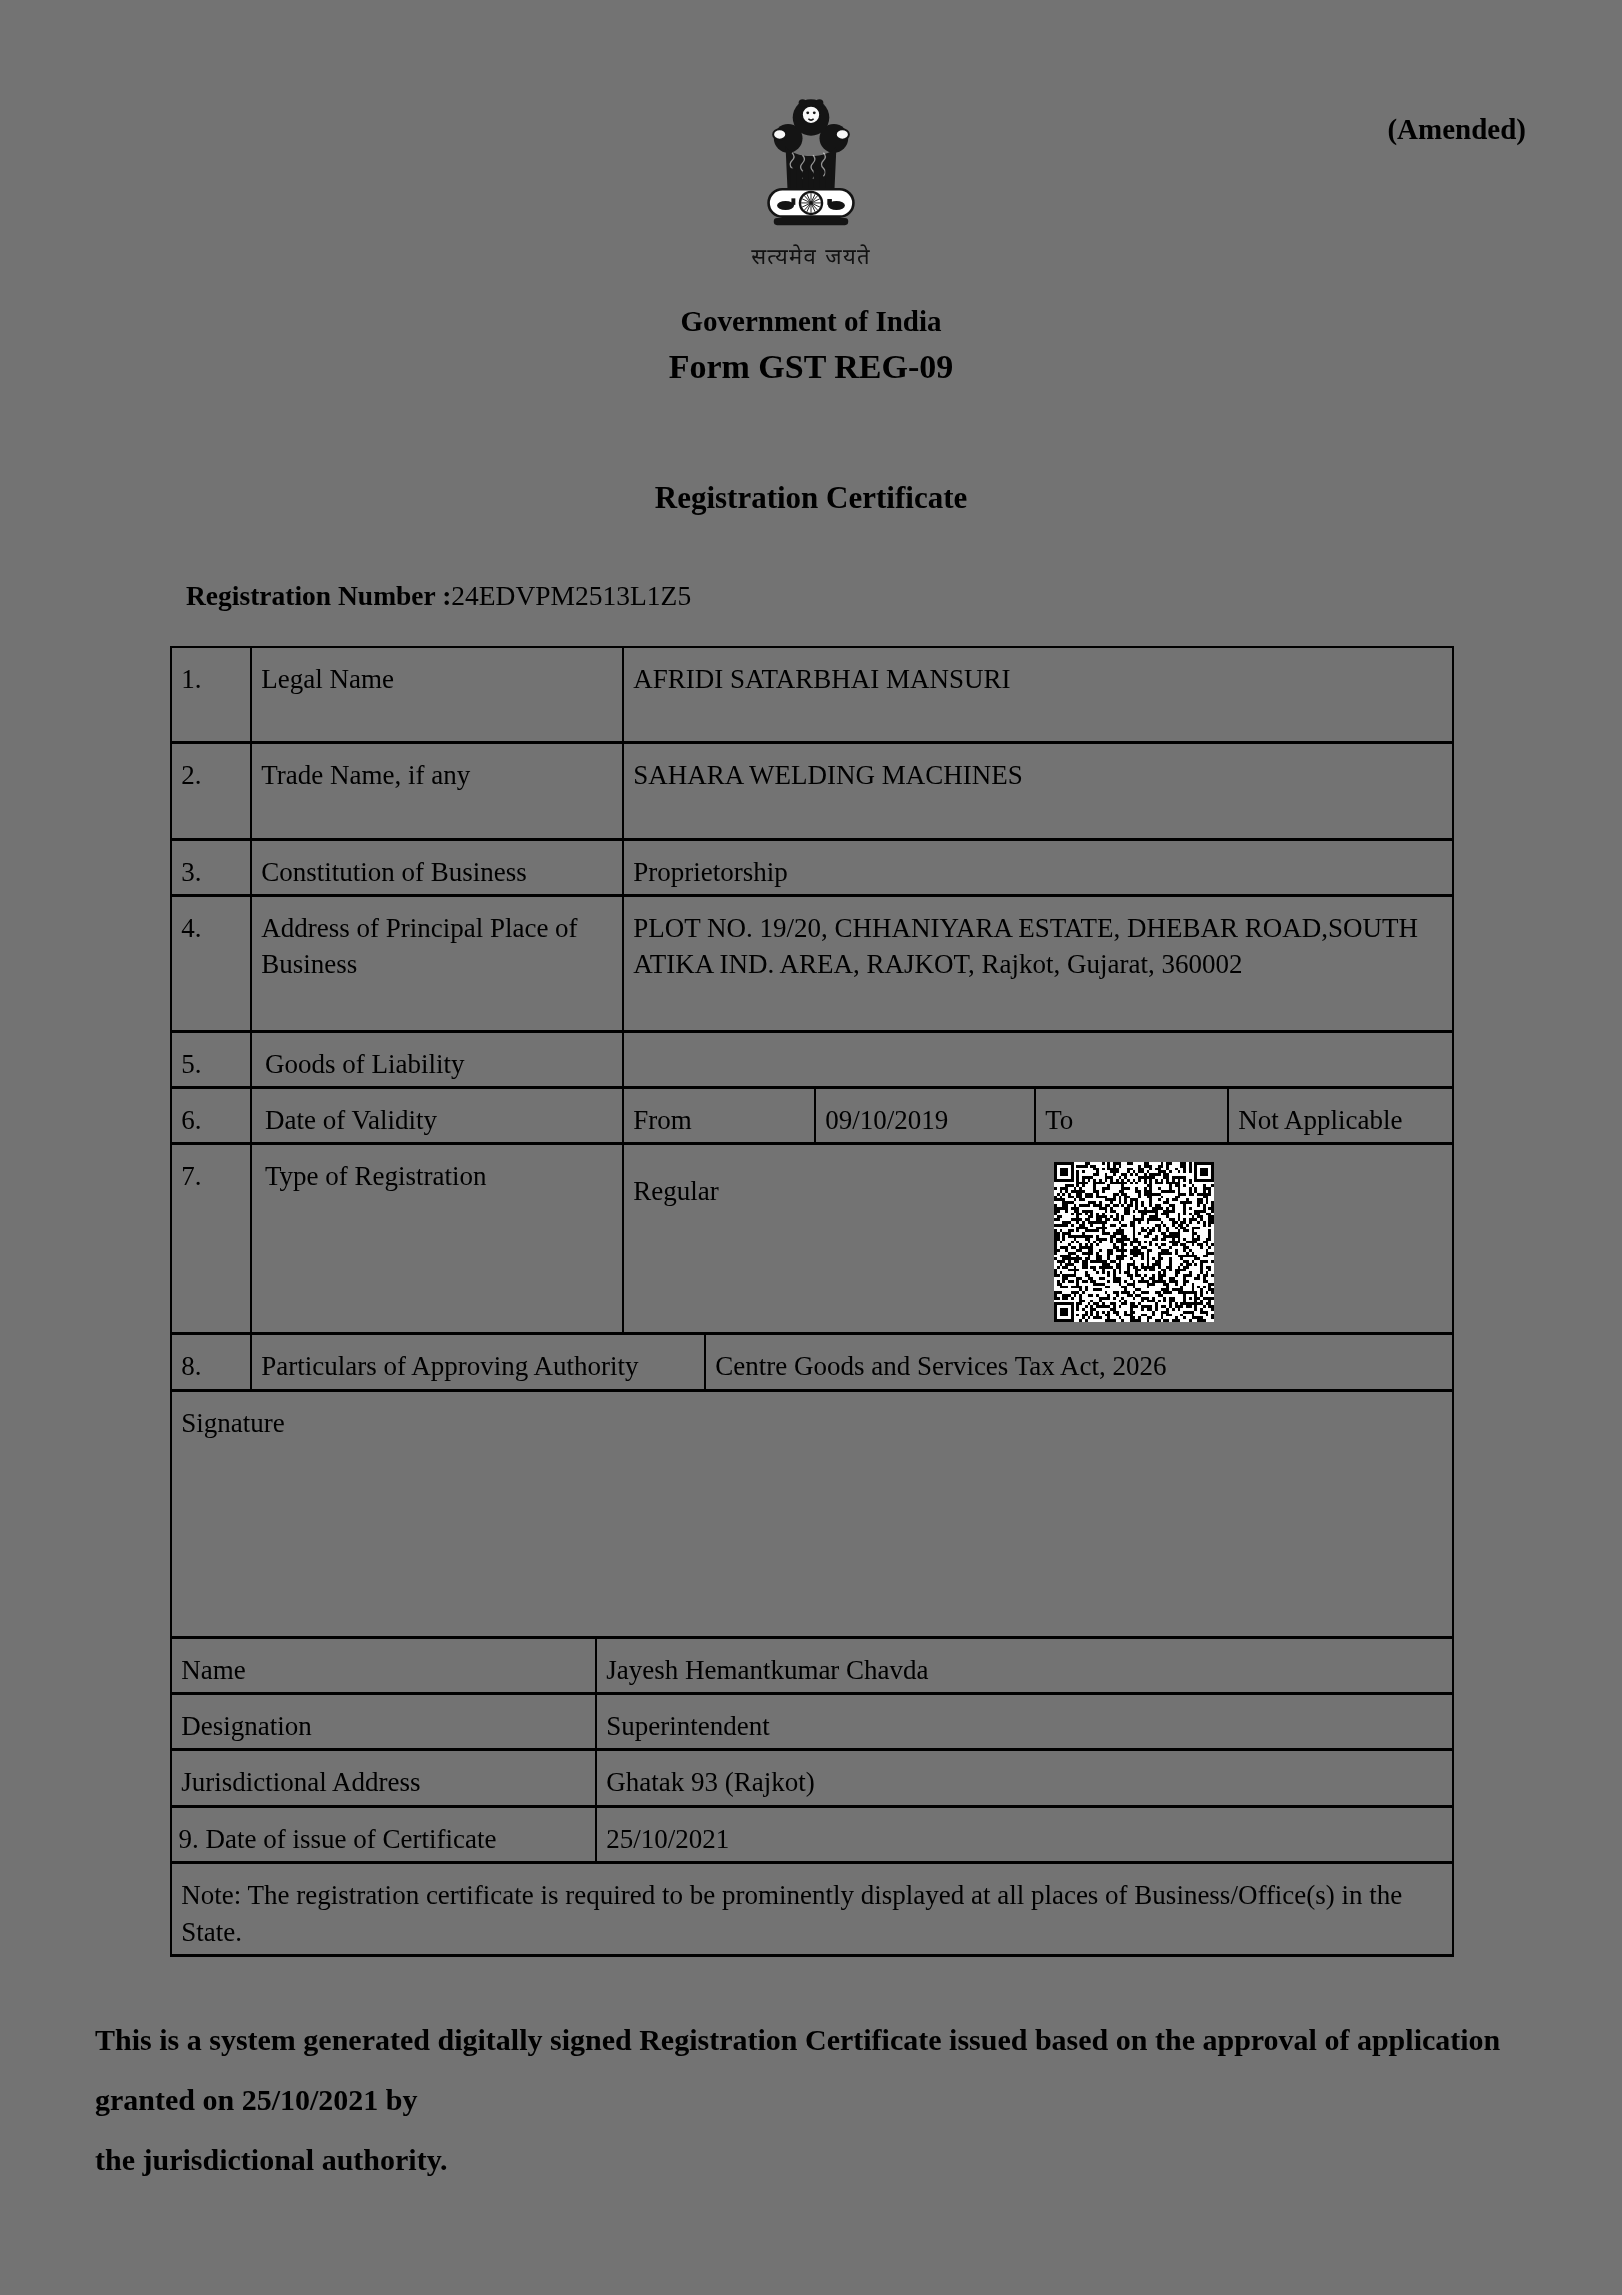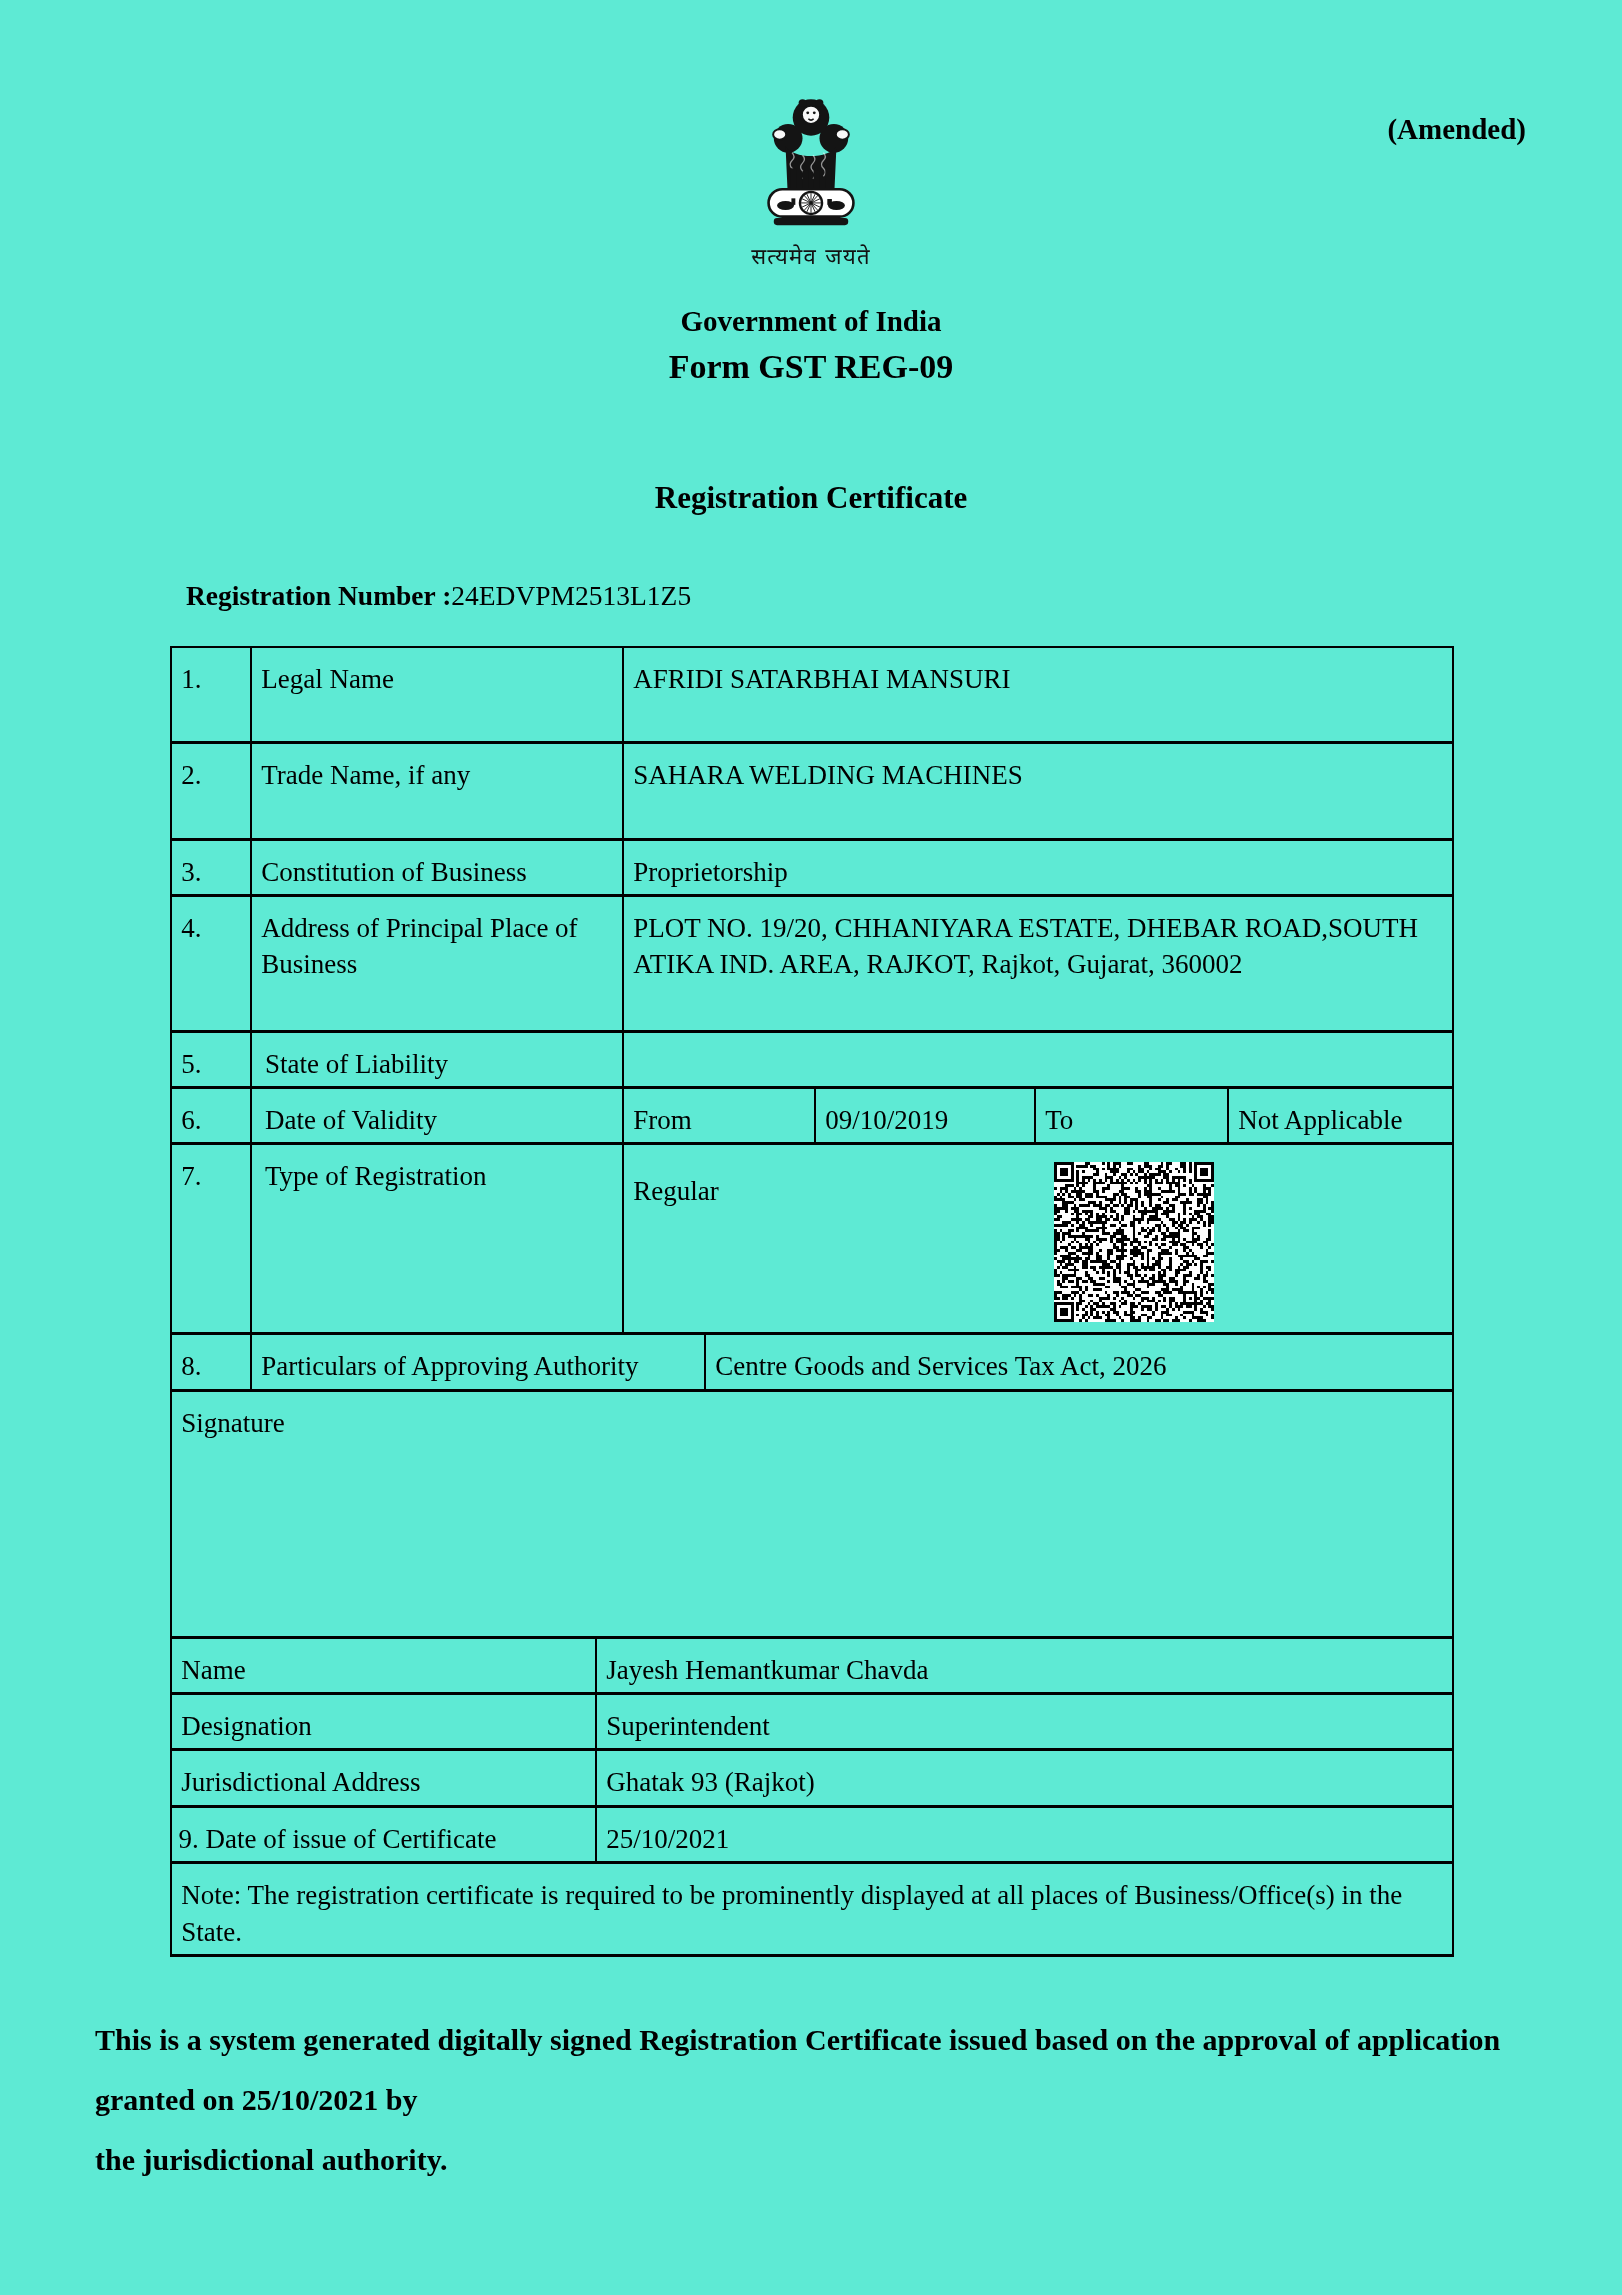--- a/index.html
+++ b/index.html
@@ -1,20 +1,20 @@
 <!DOCTYPE html>
 <html style="font-size:10.5px"><head>
 <meta charset="utf-8">
 <style>
   html,body{margin:0;padding:0;background:#e8e8e8;}
   #page{
     position:relative;
     width:1622px;height:2295px;
     margin:0 auto;
-    background:#5eead4;
+    background:#737373;
     font-family:"Liberation Serif","DejaVu Serif",serif;
     color:#000;
     overflow:hidden;
   }
   .amended{
     position:absolute;top:113px;right:96px;
     font-size:29px;font-weight:bold;
   }
   .emblem-wrap{
     position:absolute;top:90px;left:50%;transform:translateX(-50%);
@@ -157,21 +157,21 @@
       <td class="label" colspan="2">Constitution of Business</td>
       <td class="value" colspan="5">Proprietorship</td>
     </tr>
     <tr style="height:136px">
       <td class="num">4.</td>
       <td class="label" colspan="2">Address of Principal Place of Business</td>
       <td class="value addr-value" colspan="5">PLOT NO. 19/20, CHHANIYARA ESTATE, DHEBAR ROAD,SOUTH ATIKA IND. AREA, RAJKOT, Rajkot, Gujarat, 360002</td>
     </tr>
     <tr style="height:54px">
       <td class="num">5.</td>
-      <td class="label" style="padding-left:13px" colspan="2">State of Liability</td>
+      <td class="label" style="padding-left:13px" colspan="2">Goods of Liability</td>
       <td class="value" colspan="5"></td>
     </tr>
     <tr style="height:54px">
       <td class="num">6.</td>
       <td class="label" style="padding-left:13px" colspan="2">Date of Validity</td>
       <td class="value" colspan="2">From</td>
       <td class="value">09/10/2019</td>
       <td class="value">To</td>
       <td class="value">Not Applicable</td>
     </tr>

